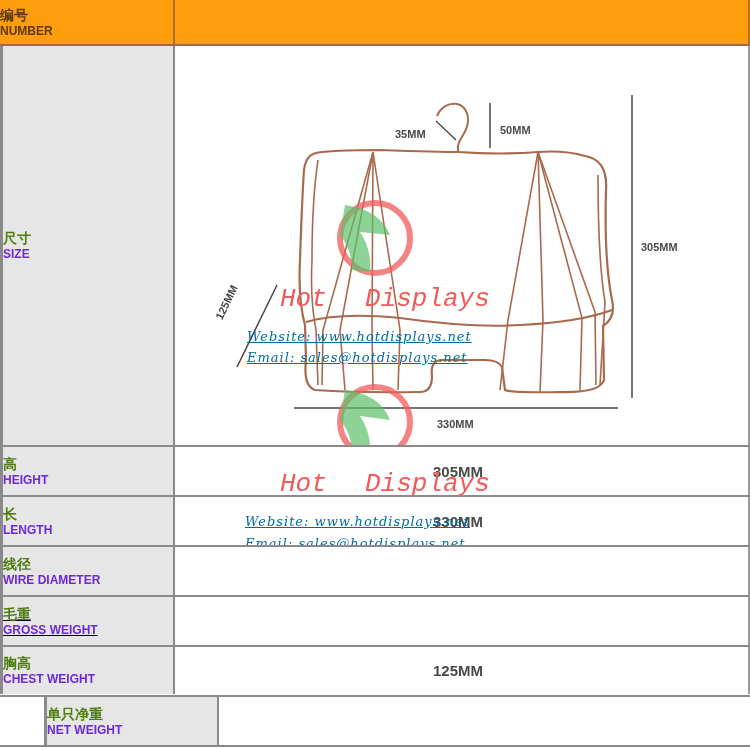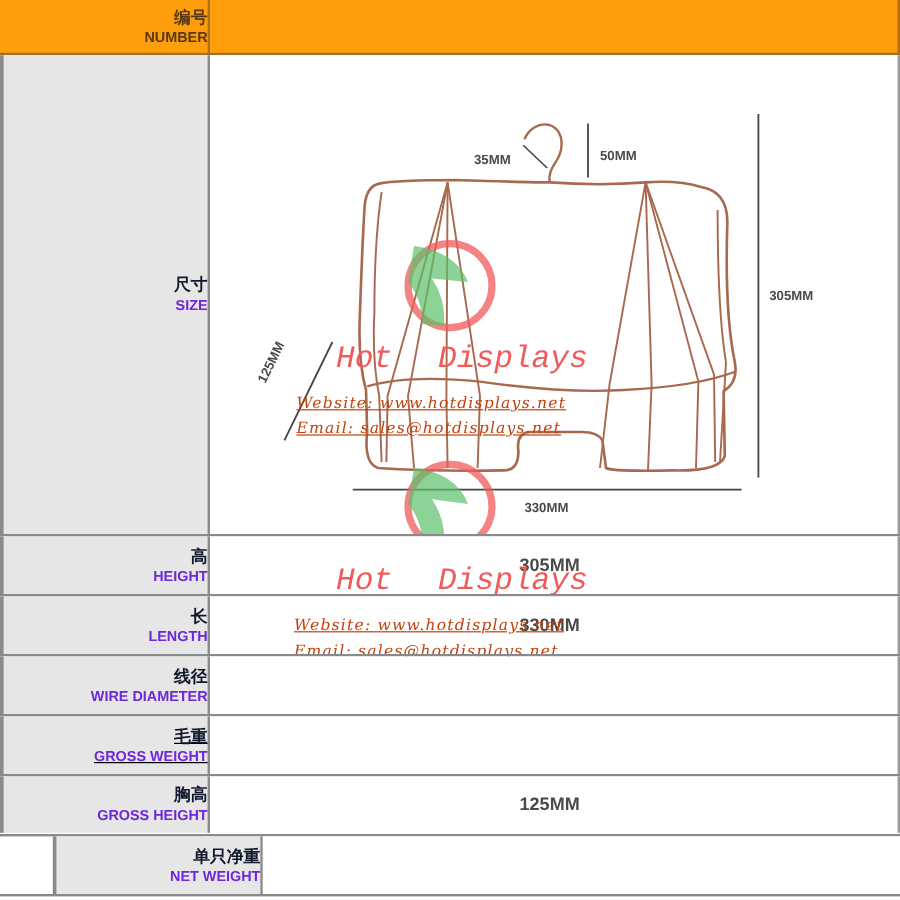--- a/index.html
+++ b/index.html
@@ -5,40 +5,39 @@
     * { box-sizing: border-box; margin: 0; padding: 0; }
     html, body { width: 750px; height: 750px; background: #ffffff; overflow: hidden; }
     body { font-family: "DejaVu Sans", "Liberation Sans", sans-serif; position: relative; }
     .table { position: absolute; left: 0; top: 0; width: 750px; height: 750px; }
     .row { position: absolute; left: 0; width: 750px; display: flex; }
     .label-cell {
       width: 175px; height: 100%;
       background: #e6e6e6;
       border-left: 3px solid #8a8a8a;
       border-right: 2px solid #8a8a8a;
-      display: flex; flex-direction: column; align-items: flex-end; justify-content: center;
+      display: flex; flex-direction: column; align-items: flex-start; justify-content: center;
       color: #444;
-      padding-left: 21px;
     }
     .value-cell {
       flex: 1; height: 100%; background: #fff;
       border-right: 2px solid #9a9a9a;
       position: relative;
       display: flex; align-items: center; justify-content: center;
       color: #444;
     }
-    .cn { font-size: 14px; font-weight: bold; line-height: 17px; color: #0f172a; }
+    .cn { font-size: 14px; font-weight: bold; line-height: 17px; color: #4d7c0f; }
     .en { font-size: 12px; font-weight: bold; line-height: 15px; color: #6d28d9; font-family: "Liberation Sans", sans-serif; }
     .hline { position: absolute; left: 0; width: 750px; height: 2px; background: #8a8a8a; }
     .header-row .label-cell { background: #ff9e0c; border-left: none; border-right: 2px solid #b0701a; }
     .header-row .value-cell { background: #ff9e0c; border-right: 2px solid #b0701a; }
     .header-row .cn, .header-row .en { color: #5a3a10; }
     .val-text { font-family: "Liberation Sans", sans-serif; font-weight: bold; font-size: 15px; color: #4a4a4a; position: absolute; left: 258px; }
     .dim { position: absolute; font-family: "Liberation Sans", sans-serif; font-weight: bold; font-size: 11px; color: #4a4a4a; }
-    .wm-script { position: absolute; font-family: "DejaVu Serif", serif; font-style: italic; font-size: 13px; color: #c2410c; text-decoration: underline; letter-spacing: 1px; white-space: nowrap; }
+    .wm-script { position: absolute; font-family: "DejaVu Serif", serif; font-style: italic; font-size: 13px; color: #0369a1; text-decoration: underline; letter-spacing: 1px; white-space: nowrap; }
     .wm-brand { position: absolute; font-family: Liberation Mono, monospace; font-style: italic; font-size: 26px; white-space: nowrap; }
   </style>
 </head>
 <body>
 
 <div class="table">
 
   <div class="row header-row" style="top:0;height:45px;">
     <div class="label-cell">
       <div class="cn">编号</div>
@@ -144,21 +143,21 @@
     </div>
     <div class="value-cell">
       <span class="val-text"></span>
     </div>
   </div>
   <div class="hline" style="top:645px;"></div>
 
   <div class="row" style="top:647px;height:47px;">
     <div class="label-cell">
       <div class="cn">胸高</div>
-      <div class="en">GROSS HEIGHT</div>
+      <div class="en">CHEST WEIGHT</div>
     </div>
     <div class="value-cell">
       <span class="val-text">125MM</span>
     </div>
   </div>
   <div class="hline" style="top:695px;"></div>
 
   <div class="row" style="top:697px;height:49px;margin-left:44px;">
     <div class="label-cell">
       <div class="cn">单只净重</div>

